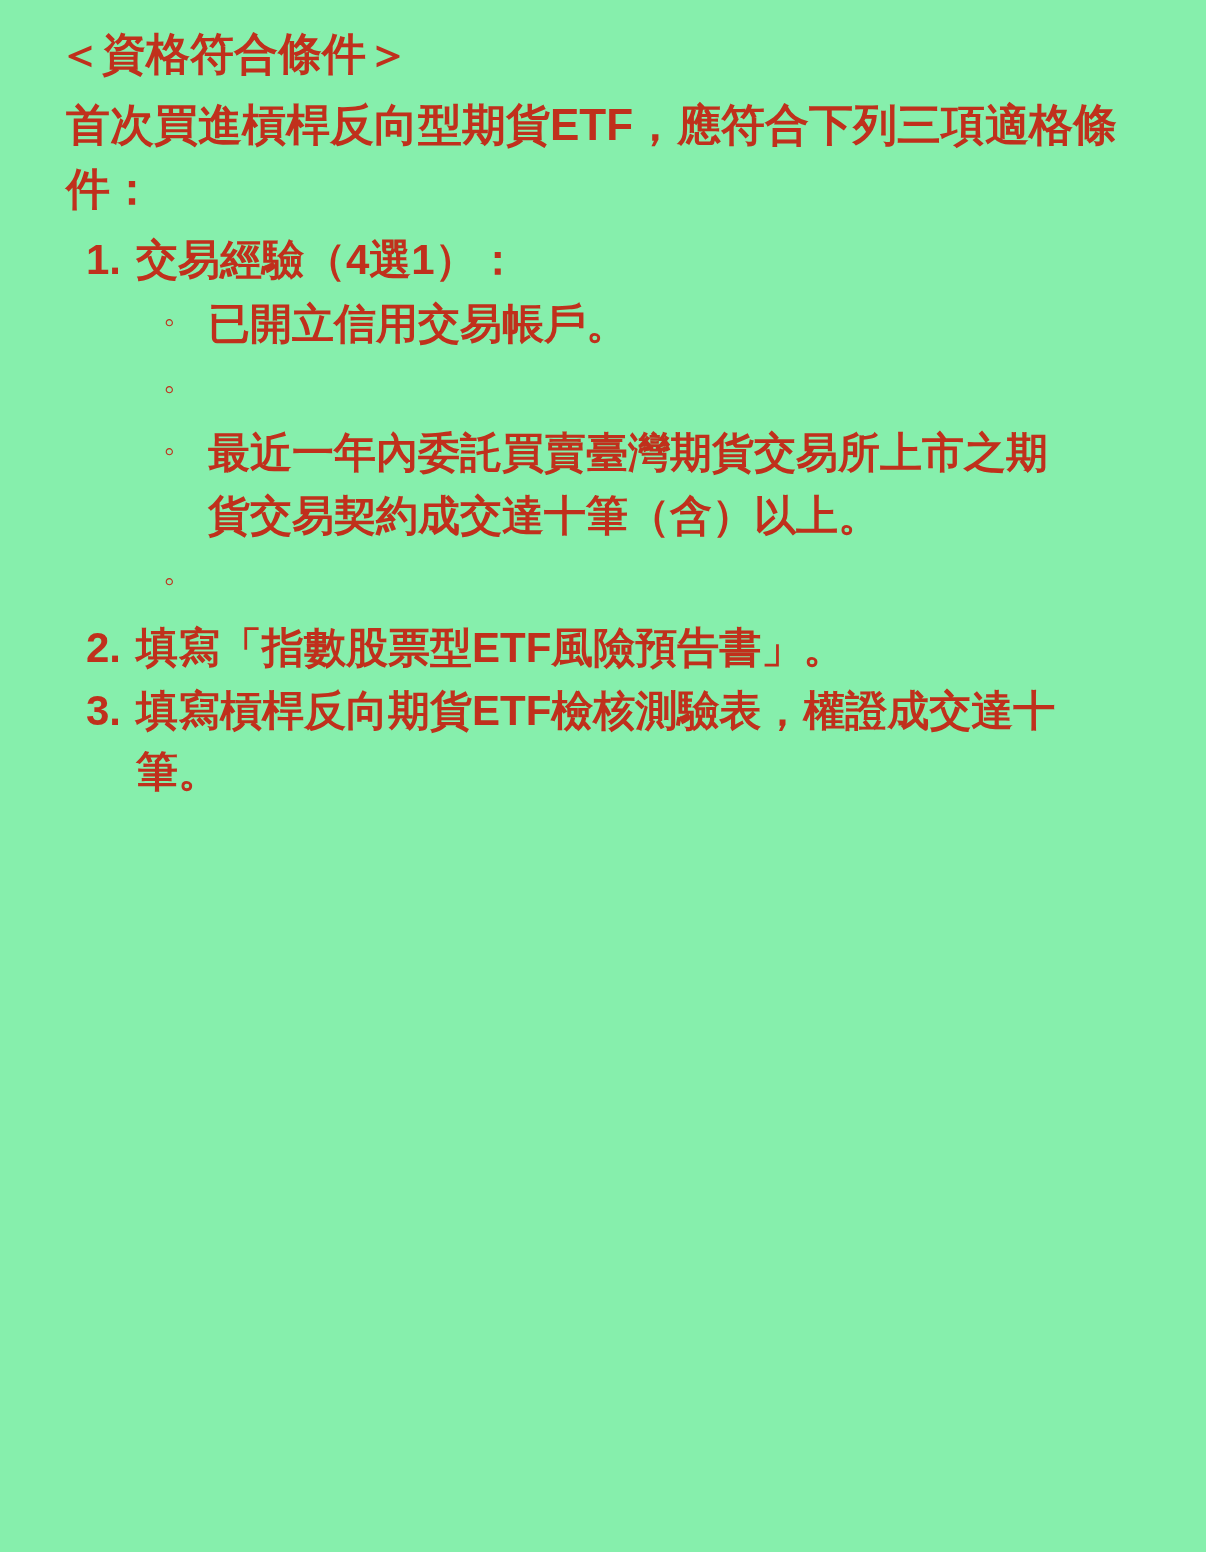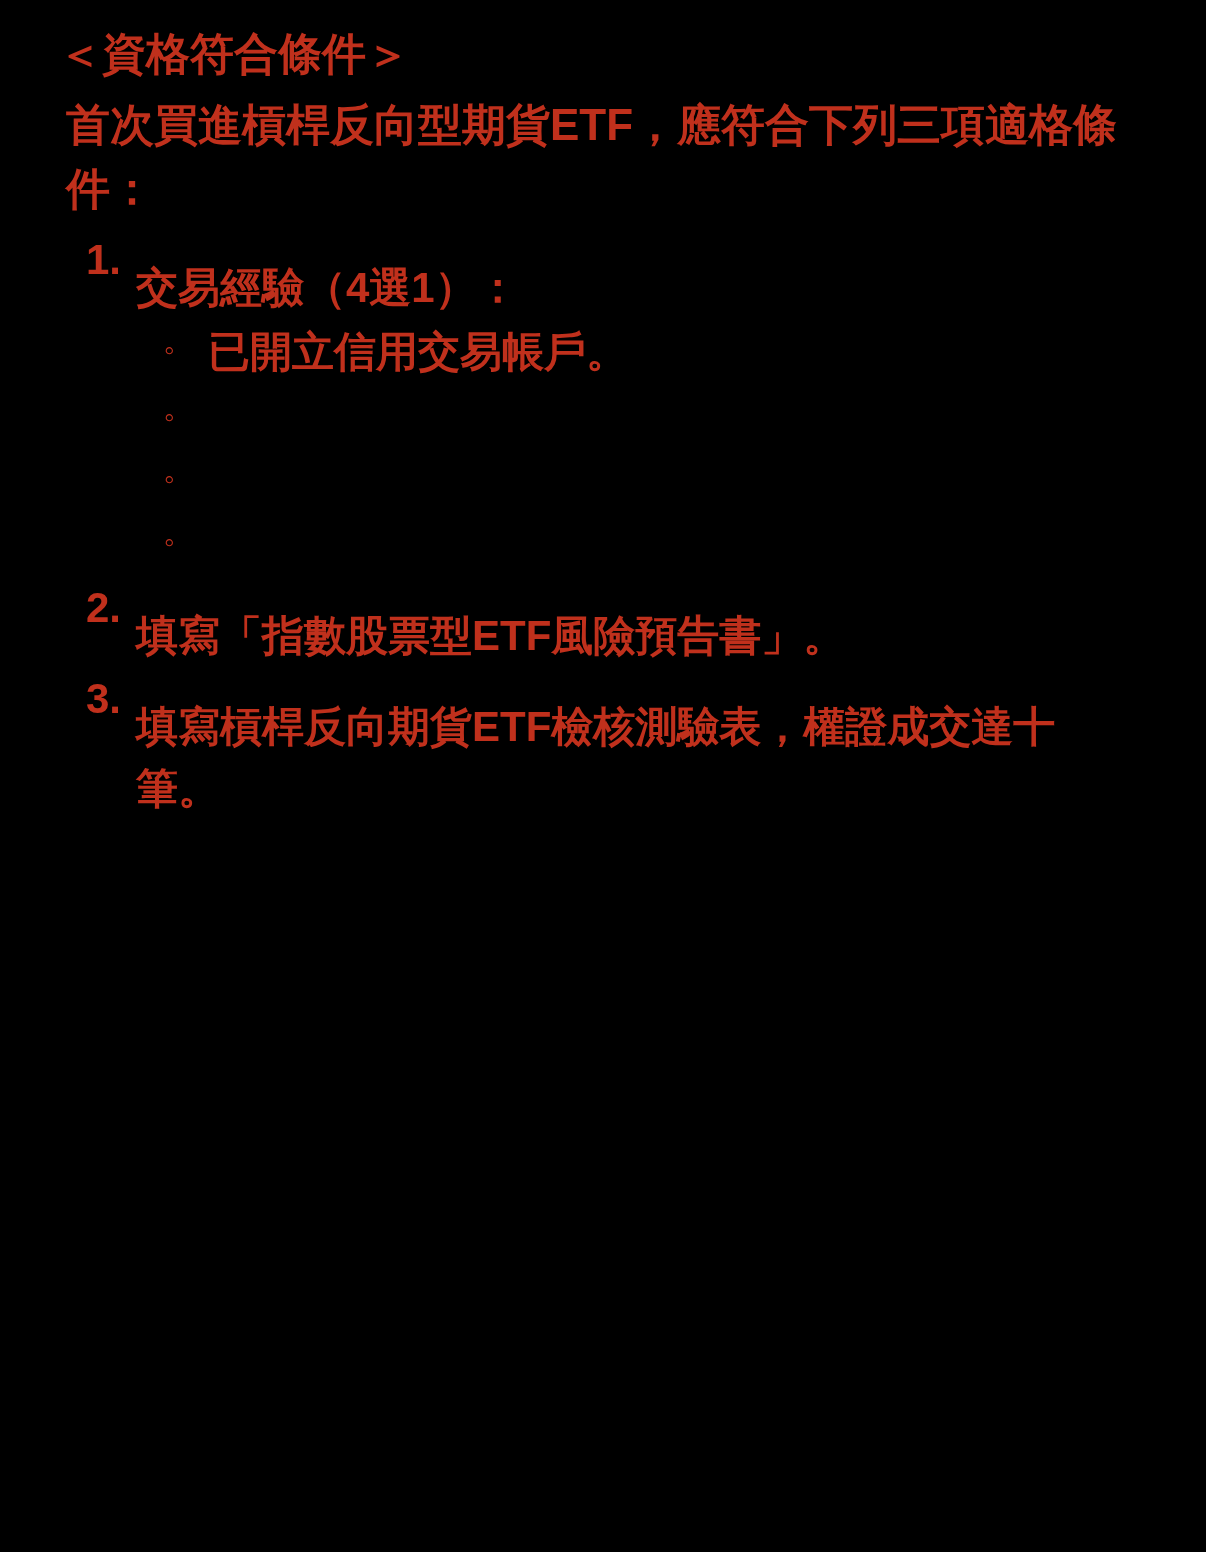--- a/index.html
+++ b/index.html
@@ -12,21 +12,21 @@
     background: #f7f8fa;
     font-family: "Liberation Sans", "DejaVu Sans", sans-serif;
     color: #c0301c;
     overflow: hidden;
   }
   .page {
     box-sizing: border-box;
     width: 1206px;
     height: 1552px;
     padding: 24px 60px 0 58px;
-    background: #000000;
+    background: #86efac;
   }
   .doc-heading {
     font-size: 44px;
     font-weight: bold;
     line-height: 1.38;
     letter-spacing: 0px;
     margin: 0 0 2px 0;
     color: #c0301c;
   }
   .doc-intro {
@@ -55,21 +55,20 @@
     width: 78px;
     padding-left: 28px;
     box-sizing: border-box;
     font-size: 42px;
     font-weight: bold;
     color: #c0301c;
   }
   ol.level1 > li > .item-body {
     flex: 1 1 auto;
     min-width: 0;
-    margin-top: 28px;
   }
   .item-text {
     display: block;
     max-width: 950px;
   }
   ul.level2 {
     list-style: none;
     margin: 2px 0 0 0;
     padding: 0;
   }
@@ -114,20 +113,21 @@
         <ul class="level2">
           <li>
             <span class="bullet">◦</span>
             <span class="sub-text">已開立信用交易帳戶。</span>
           </li>
           <li>
             <span class="bullet">◦</span>
           </li>
           <li>
             <span class="bullet">◦</span>
+            <span class="sub-text">最近一年內委託買賣臺灣期貨交易所上市之期貨交易契約成交達十筆（含）以上。</span>
           </li>
           <li>
             <span class="bullet">◦</span>
           </li>
         </ul>
       </span>
     </li>
 
     <li>
       <span class="marker">2.</span>

